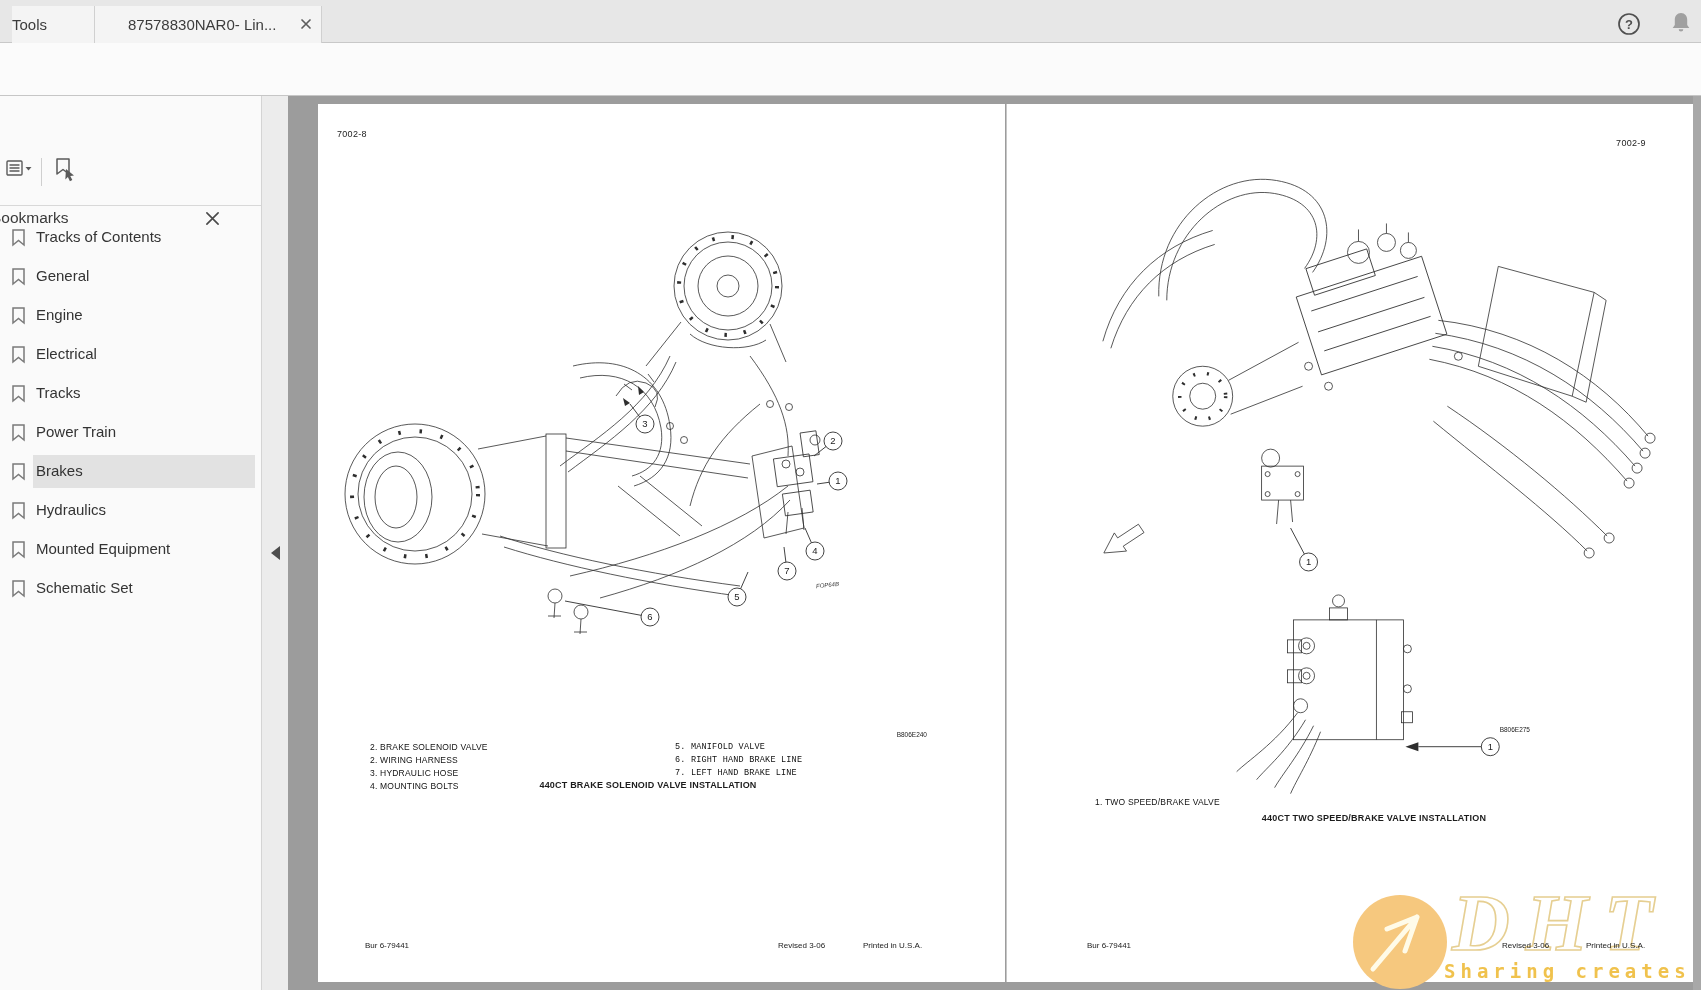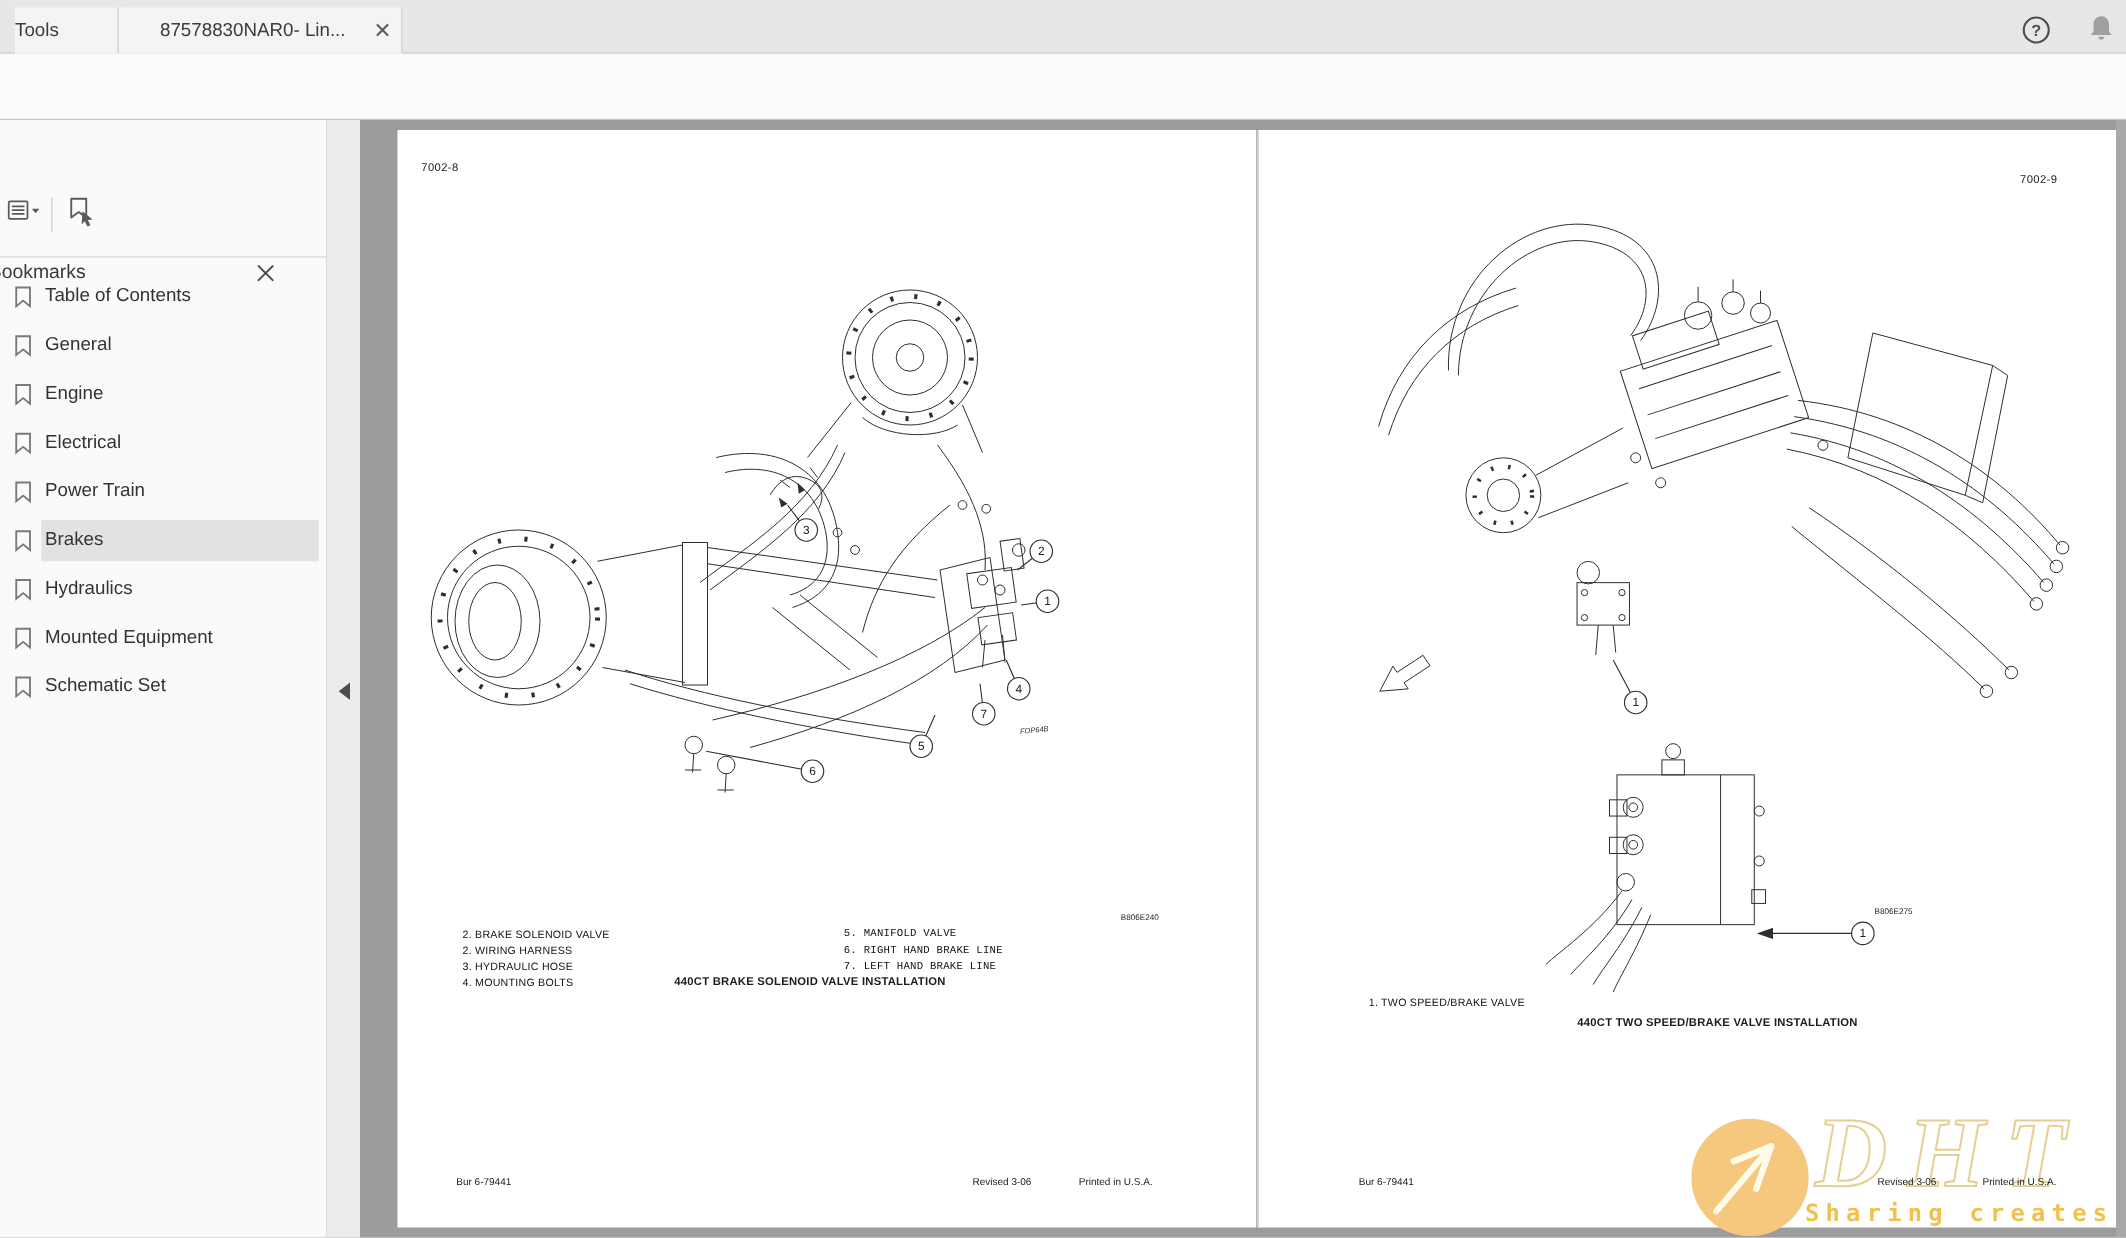--- a/index.html
+++ b/index.html
@@ -194,21 +194,21 @@
         <path class="fil" d="M14 13 l8 6.5 -3.7.4 2 4.2 -2.4 1.1 -2-4.2 -2.6 2.4 Z"></path>
       </svg>
   </span>
   <div class="sb-hr"></div>
   <div class="bm-list">
       <div class="bm-row">
         <span class="bm-hl"></span>
         <svg class="bm-ic" viewBox="0 0 17 19">
           <path d="M3 2 h11 v15 l-5.5 -4.5 L3 17 Z"></path>
         </svg>
-        <span class="bm-label">Table of Contents</span>
+        <span class="bm-label">Tracks of Contents</span>
       </div>
       <div class="bm-row">
         <span class="bm-hl"></span>
         <svg class="bm-ic" viewBox="0 0 17 19">
           <path d="M3 2 h11 v15 l-5.5 -4.5 L3 17 Z"></path>
         </svg>
         <span class="bm-label">General</span>
       </div>
       <div class="bm-row">
         <span class="bm-hl"></span>
@@ -216,20 +216,27 @@
           <path d="M3 2 h11 v15 l-5.5 -4.5 L3 17 Z"></path>
         </svg>
         <span class="bm-label">Engine</span>
       </div>
       <div class="bm-row">
         <span class="bm-hl"></span>
         <svg class="bm-ic" viewBox="0 0 17 19">
           <path d="M3 2 h11 v15 l-5.5 -4.5 L3 17 Z"></path>
         </svg>
         <span class="bm-label">Electrical</span>
+      </div>
+      <div class="bm-row">
+        <span class="bm-hl"></span>
+        <svg class="bm-ic" viewBox="0 0 17 19">
+          <path d="M3 2 h11 v15 l-5.5 -4.5 L3 17 Z"></path>
+        </svg>
+        <span class="bm-label">Tracks</span>
       </div>
       <div class="bm-row">
         <span class="bm-hl"></span>
         <svg class="bm-ic" viewBox="0 0 17 19">
           <path d="M3 2 h11 v15 l-5.5 -4.5 L3 17 Z"></path>
         </svg>
         <span class="bm-label">Power Train</span>
       </div>
       <div class="bm-row active">
         <span class="bm-hl"></span>

